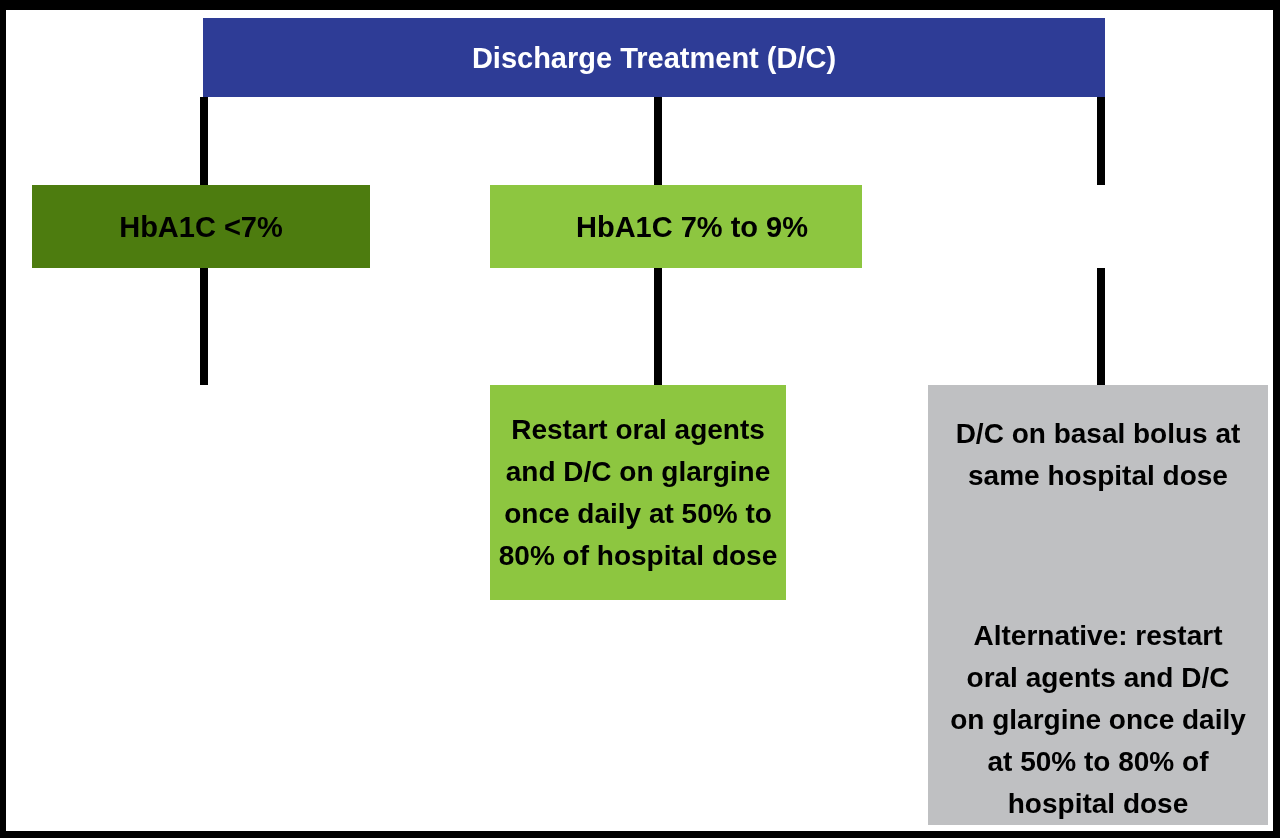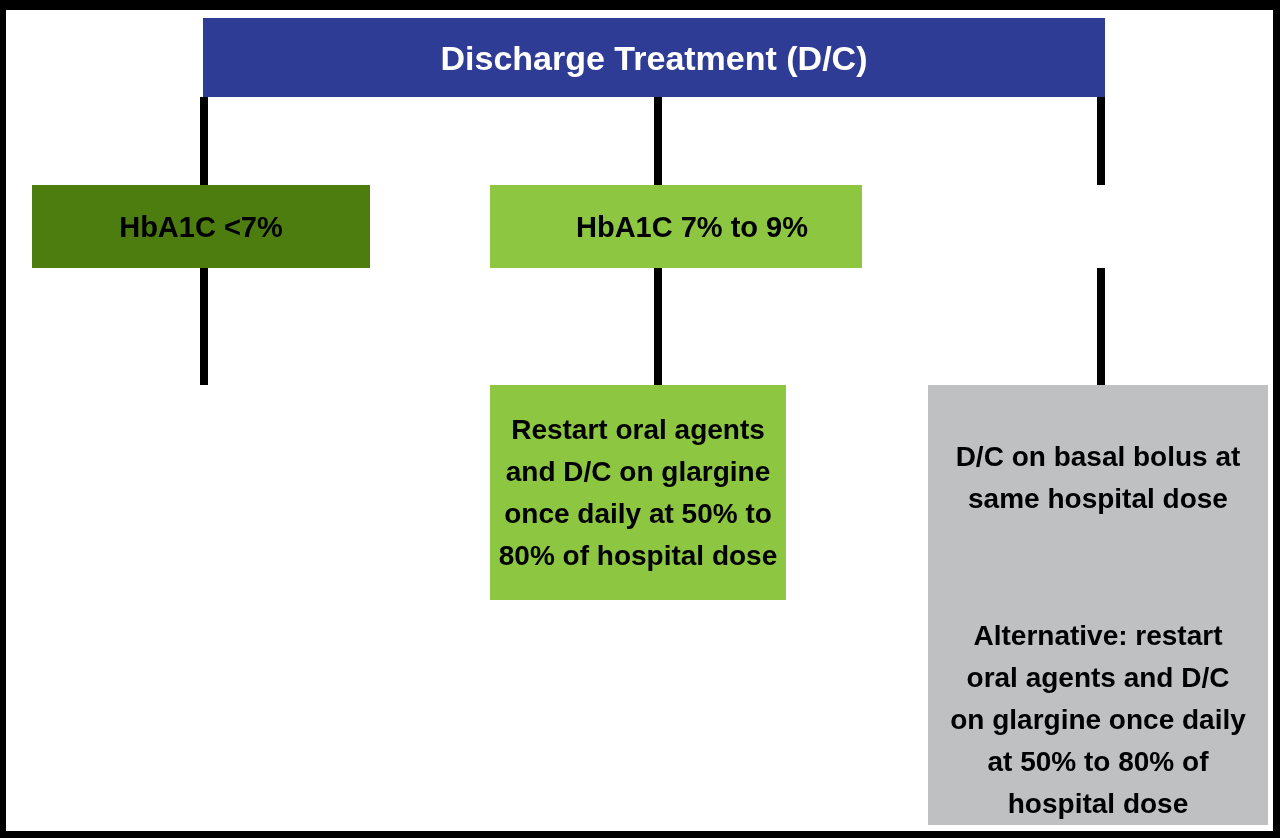--- a/index.html
+++ b/index.html
@@ -26,40 +26,40 @@
     display: flex;
     align-items: center;
     justify-content: center;
     text-align: center;
     line-height: 42px;
     white-space: pre-line;
   }
   .title-node {
     left: 197px; top: 8px;
     width: 902px; height: 79px;
-    font-size: 34px;
+    font-size: 29px;
     color: #ffffff;
   }
   .condition-node {
     top: 175px; height: 83px;
     font-size: 29px;
   }
   .cond-1 { left: 26px;  width: 338px; }
   .cond-2 { left: 484px; width: 340px; padding-left: 32px; }
   .cond-3 { left: 922px; width: 334px; }
   .action-node {
     top: 375px; height: 215px;
     font-size: 28px;
   }
   .act-1 { left: 26px;  width: 340px; }
   .act-2 { left: 484px; width: 296px; }
   .act-3 {
     left: 922px; width: 340px; height: 440px;
     flex-direction: column;
-    justify-content: flex-end;
+    justify-content: space-between;
     padding-top: 28px;
     box-sizing: border-box;
   }
   .alt-paragraph {
     margin-top: 95px;
     white-space: pre-line;
   }
   .connector {
     position: absolute;
     width: 8px;

